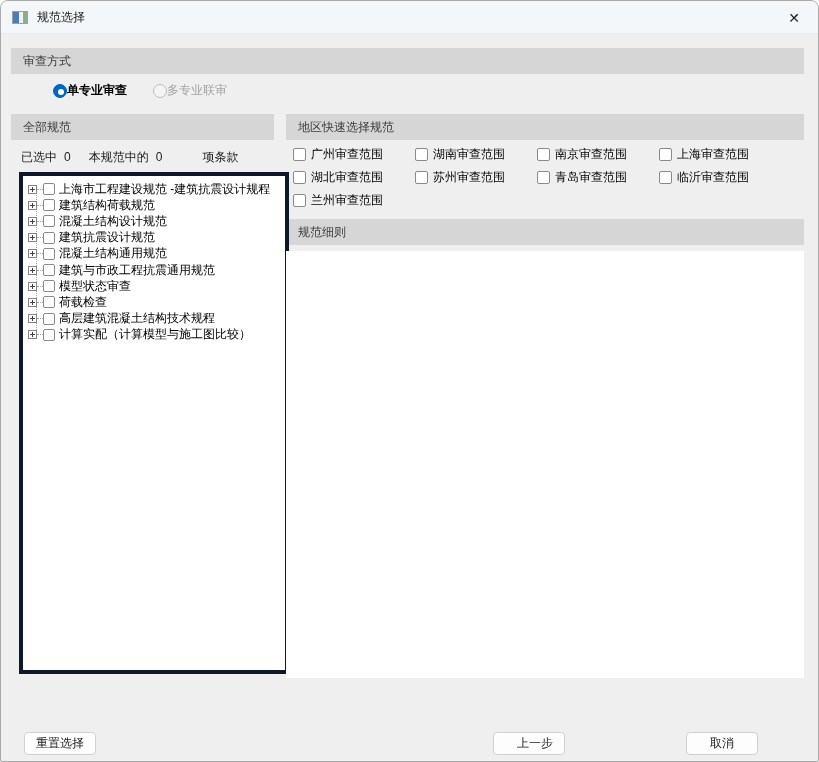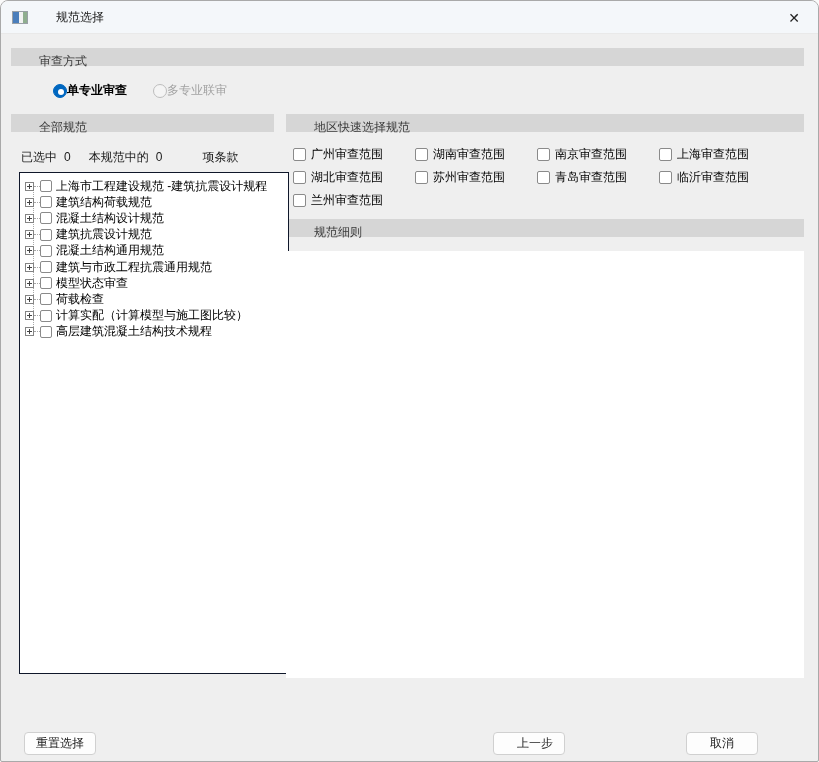--- a/index.html
+++ b/index.html
@@ -10,41 +10,41 @@
     background:#efefef;
     border:1px solid #a9a9a9;
     border-radius:8px 8px 2px 2px;
     overflow:hidden;
   }
 
   
   .titlebar{
     position:absolute;left:0;top:0;width:100%;height:33px;
     background:#f4f7fa;border-bottom:1px solid #e9e9e9;
-    display:flex;align-items:center;gap:19px;
+    display:flex;align-items:center;
   }
   .title-icon{
     width:16px;height:13px;margin-left:11px;
     border:1px solid #9aa0a6;background:#fff;
     display:flex;overflow:hidden;
   }
   .title-icon .ti-blue{width:6px;height:100%;background:#4a7ebb;}
   .title-icon .ti-mid{flex:1;background:#f2f2f2;}
   .title-icon .ti-green{width:4px;height:100%;background:#8fae8f;}
   .title-text{margin-left:9px;font-size:12px;color:#1a1a1a;}
   .close-btn{
     position:absolute;right:14px;top:7px;width:20px;height:20px;
     display:flex;align-items:center;justify-content:center;
     font-size:14px;color:#222;cursor:pointer;
   }
 
   
   .sec-hdr{
-    position:absolute;height:18px;background:#d6d6d6;
-    font-size:12px;color:#3a3a3a;line-height:26px;padding-left:28px;
+    position:absolute;height:26px;background:#d6d6d6;
+    font-size:12px;color:#3a3a3a;line-height:26px;padding-left:12px;
   }
   .hdr-review{left:10px;top:47px;width:793px;}
   .hdr-all{left:10px;top:113px;width:263px;}
   .hdr-regions{left:285px;top:113px;width:518px;}
   .hdr-details{left:285px;top:218px;width:518px;}
 
   
   .radio-row{position:absolute;left:52px;top:81px;display:flex;gap:26px;align-items:center;}
   .radio-opt{display:flex;align-items:center;gap:0;font-size:12px;cursor:pointer;}
   .radio-circle{width:14px;height:14px;border-radius:50%;}
@@ -61,21 +61,21 @@
 
   
   .counts{position:absolute;left:20px;top:148px;font-size:12px;color:#1a1a1a;white-space:nowrap;}
   .counts .num{margin-left:7px;}
   .counts .mid{margin-left:18px;}
   .counts .suf{margin-left:40px;}
 
   
   .tree-box{
     position:absolute;left:18px;top:171px;width:270px;height:502px;
-    background:#fff;border:1px solid #0f172a;overflow:hidden;padding-top:5px;
+    background:#fff;border:4px solid #0f172a;overflow:hidden;padding-top:5px;
   }
   .tree-vline{
     position:absolute;left:13px;top:13px;height:147px;width:0;
     border-left:1px dotted #a8a8a8;
   }
   .tree-row{
     position:relative;display:flex;align-items:center;height:16.2px;
     padding-left:5px;font-size:12px;color:#000;white-space:nowrap;cursor:default;
   }
   .expander{
@@ -203,27 +203,27 @@
     <div class="tree-row">
       <span class="expander"></span>
       <span class="tree-dots"></span>
       <span class="cbx"></span>
       <span class="tree-label">荷载检查</span>
     </div>
     <div class="tree-row">
       <span class="expander"></span>
       <span class="tree-dots"></span>
       <span class="cbx"></span>
+      <span class="tree-label">高层建筑混凝土结构技术规程</span>
+    </div>
+    <div class="tree-row">
+      <span class="expander"></span>
+      <span class="tree-dots"></span>
+      <span class="cbx"></span>
       <span class="tree-label">计算实配（计算模型与施工图比较）</span>
-    </div>
-    <div class="tree-row">
-      <span class="expander"></span>
-      <span class="tree-dots"></span>
-      <span class="cbx"></span>
-      <span class="tree-label">高层建筑混凝土结构技术规程</span>
     </div>
   </div>
 
   <div class="regions-grid">
     <label class="region">
       <span class="cbx"></span>
       <span>广州审查范围</span>
     </label>
     <label class="region">
       <span class="cbx"></span>

